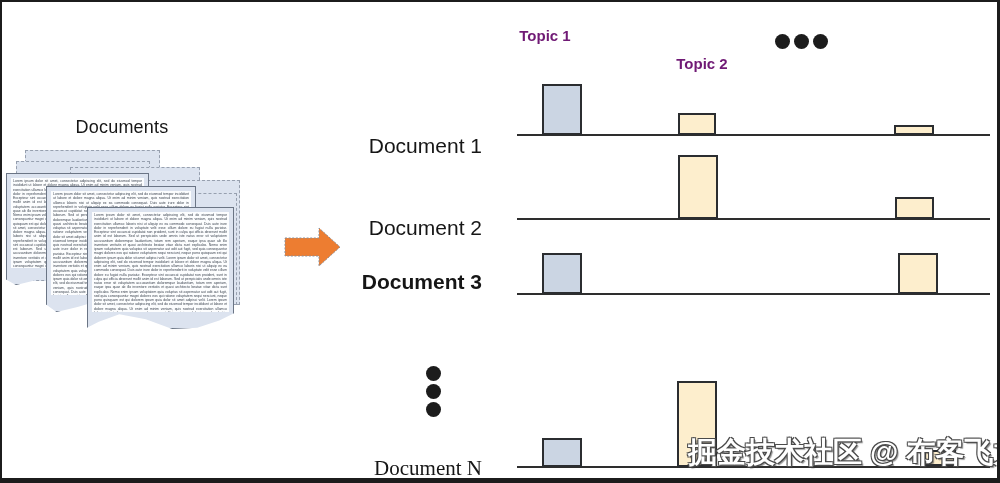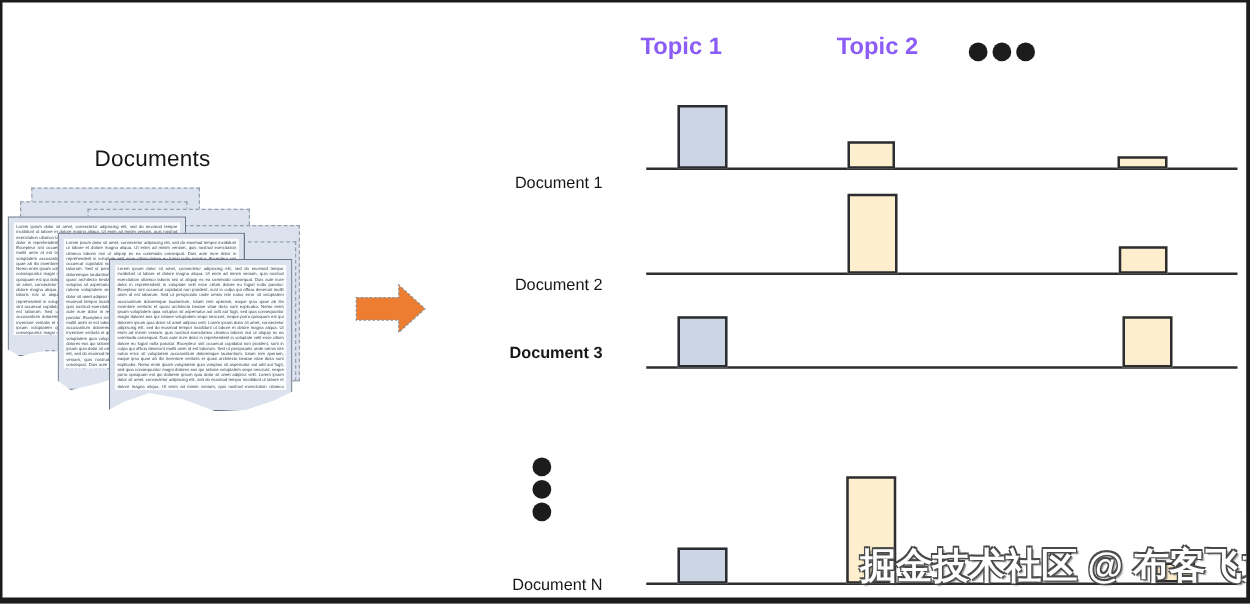--- a/index.html
+++ b/index.html
@@ -24,32 +24,32 @@
   .page-text{
     position:absolute;left:4px;right:4px;top:4px;bottom:16px;
     background:#fcfdfe;color:#3c4450;font-size:3.4px;line-height:1.25;
     text-align:justify;overflow:hidden;padding:1px 2px;box-sizing:border-box;
   }
   
   .arrow-svg{position:absolute;left:280px;top:220px;}
   
   .topic-header{
     position:absolute;top:25px;width:120px;text-align:center;
-    font-size:19px;font-weight:700;color:#8b5cf6;
+    font-size:15px;font-weight:700;color:#701a75;
   }
   .topic-header.t1{left:483px;}
-  .topic-header.t2{left:640px;}
+  .topic-header.t2{left:640px;margin-top:28px;}
   .topic-header.tk{left:851px;}
   .h-ellipsis{position:absolute;left:773px;top:32px;display:flex;gap:4px;}
   .h-ellipsis .dot,.v-ellipsis .dot{width:15px;height:15px;border-radius:50%;background:#1c1c1c;}
   .v-ellipsis{position:absolute;left:424px;top:364px;display:flex;flex-direction:column;gap:3px;}
   
   .row-label{
     position:absolute;left:355px;width:125px;text-align:right;
-    font-size:13px;color:#161616;height:20px;line-height:20px;
+    font-size:21px;color:#161616;height:20px;line-height:20px;
   }
   .row-line{position:absolute;left:515px;width:473px;height:2px;background:#2e2e2e;z-index:1;}
   .bar{position:absolute;box-sizing:border-box;border:2px solid #2b2d30;z-index:2;}
   .bar.blue{background:#cbd5e3;}
   .bar.cream{background:#fdeecd;}
   
   .watermark{
     position:absolute;left:686px;top:431px;width:306px;z-index:10;
     font-size:29px;font-weight:700;color:#ffffff;white-space:nowrap;
     text-shadow:1px 1px 0 #4a4a4a,-1px -1px 0 #4a4a4a,1px -1px 0 #4a4a4a,-1px 1px 0 #4a4a4a,2px 2px 1px rgba(60,60,60,.55);
@@ -104,21 +104,21 @@
       <div class="bar cream" title="Document 1 – Topic 2" style="left: 676px; top: 111px; width: 38px; height: 22px;"></div>
       <div class="bar cream" title="Document 1 – Topic k" style="left: 892px; top: 123px; width: 40px; height: 10px;"></div>
       <div class="row-label" style="top: 216px;">Document 2</div>
       <div class="row-line" style="top: 216px;"></div>
       <div class="bar cream" title="Document 2 – Topic 2" style="left: 676px; top: 153px; width: 40px; height: 64px;"></div>
       <div class="bar cream" title="Document 2 – Topic k" style="left: 893px; top: 195px; width: 39px; height: 22px;"></div>
       <div class="row-label" style="top: 270px; font-weight: bold;">Document 3</div>
       <div class="row-line" style="top: 291px;"></div>
       <div class="bar blue" title="Document 3 – Topic 1" style="left: 540px; top: 251px; width: 40px; height: 41px;"></div>
       <div class="bar cream" title="Document 3 – Topic k" style="left: 896px; top: 251px; width: 40px; height: 41px;"></div>
-      <div class="row-label" style="top: 456px;">Document N</div>
+      <div class="row-label" style="top: 456px; font-family: Liberation Serif, serif;">Document N</div>
       <div class="row-line" style="top: 464px;"></div>
       <div class="bar blue" title="Document N – Topic 1" style="left: 540px; top: 436px; width: 40px; height: 29px;"></div>
       <div class="bar cream" title="Document N – Topic 2" style="left: 675px; top: 379px; width: 40px; height: 86px;"></div>
       <div class="bar cream" title="Document N – Topic k" style="left: 922px; top: 448px; width: 32px; height: 16px;"></div>
     </div>
 
   <div class="watermark">掘金技术社区 @ 布客飞龙</div>
 
 </div>
 

